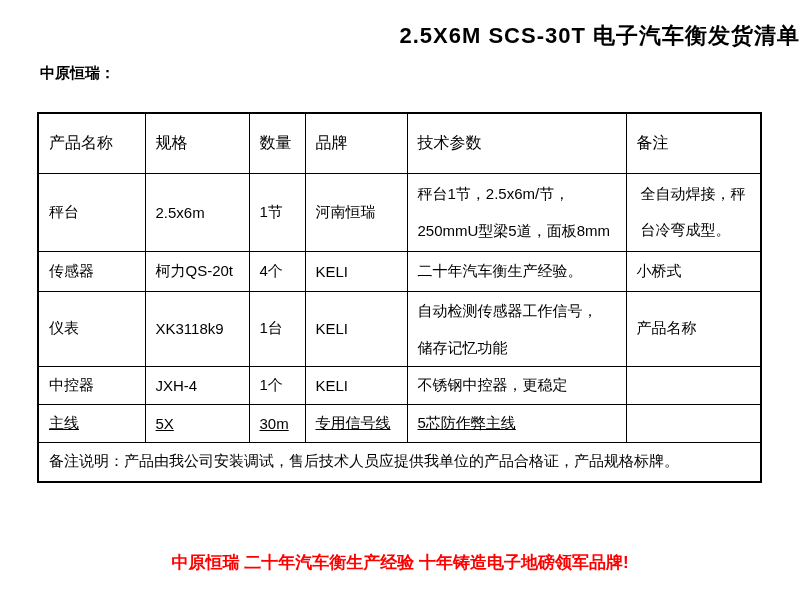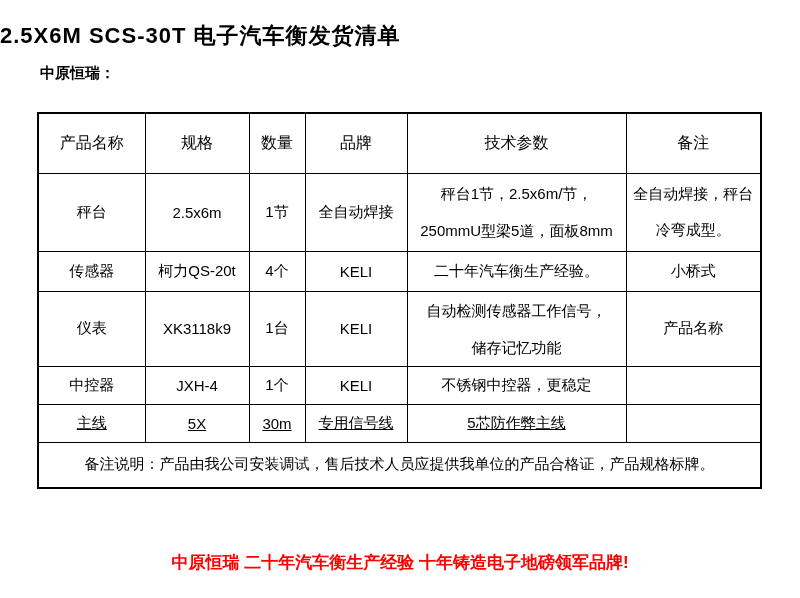--- a/index.html
+++ b/index.html
@@ -13,21 +13,21 @@
     width: 800px;
     height: 598px;
     background: #ffffff;
     overflow: hidden;
   }
   .doc-title {
     position: absolute;
     top: 21px;
     left: 0;
     width: 100%;
-    text-align: left;
+    text-align: right;
     font-size: 22px;
     font-weight: bold;
     color: #000000;
     letter-spacing: 1px;
     white-space: nowrap;
   }
   .config-label {
     position: absolute;
     top: 64px;
     left: 40px;
@@ -39,39 +39,39 @@
     position: absolute;
     left: 37px;
     top: 112px;
     width: 723px;
     border-collapse: collapse;
     table-layout: fixed;
     border: 2px solid #000000;
   }
   table.spec-table td, table.spec-table th {
     border: 1px solid #000000;
-    text-align: center;
+    text-align: left;
     vertical-align: middle;
     color: #000000;
     font-weight: normal;
-    padding: 0 2px;
+    padding: 0 10px;
     overflow: hidden;
     font-size: 15px;
   }
   table.spec-table th {
     font-size: 16px;
   }
   tr.r-header  { height: 60px; }
   tr.r-0 { height: 78px; }
   tr.r-1 { height: 40px; margin-left: 24px; }
   tr.r-2 { height: 75px; }
   tr.r-3 { height: 38px; }
   tr.r-4 { height: 38px; }
   tr.r-5 { height: 38px; text-decoration: underline; }
-  tr.r-remark { height: 46px; }
+  tr.r-remark { height: 40px; }
   .tech-line { line-height: 37px; white-space: nowrap; }
   .note-wrap { line-height: 36px; padding: 0 4px; }
   td.remark-cell {
     text-align: left;
     padding-left: 8px;
     font-size: 15px;
   }
   .slogan {
     position: absolute;
     top: 551px;
@@ -109,21 +109,21 @@
         <th>数量</th>
         <th>品牌</th>
         <th>技术参数</th>
         <th>备注</th>
       </tr>
 
       <tr class="r-0">
         <td>秤台</td>
         <td>2.5x6m</td>
         <td>1节</td>
-        <td>全自动焊接</td>
+        <td>河南恒瑞</td>
         <td>
           <div class="tech-line">秤台1节，2.5x6m/节，</div>
           <div class="tech-line">250mmU型梁5道，面板8mm</div>
         </td>
         <td>
           <div class="note-wrap">全自动焊接，秤台冷弯成型。</div>
         </td>
       </tr>
 
       <tr class="r-1">

